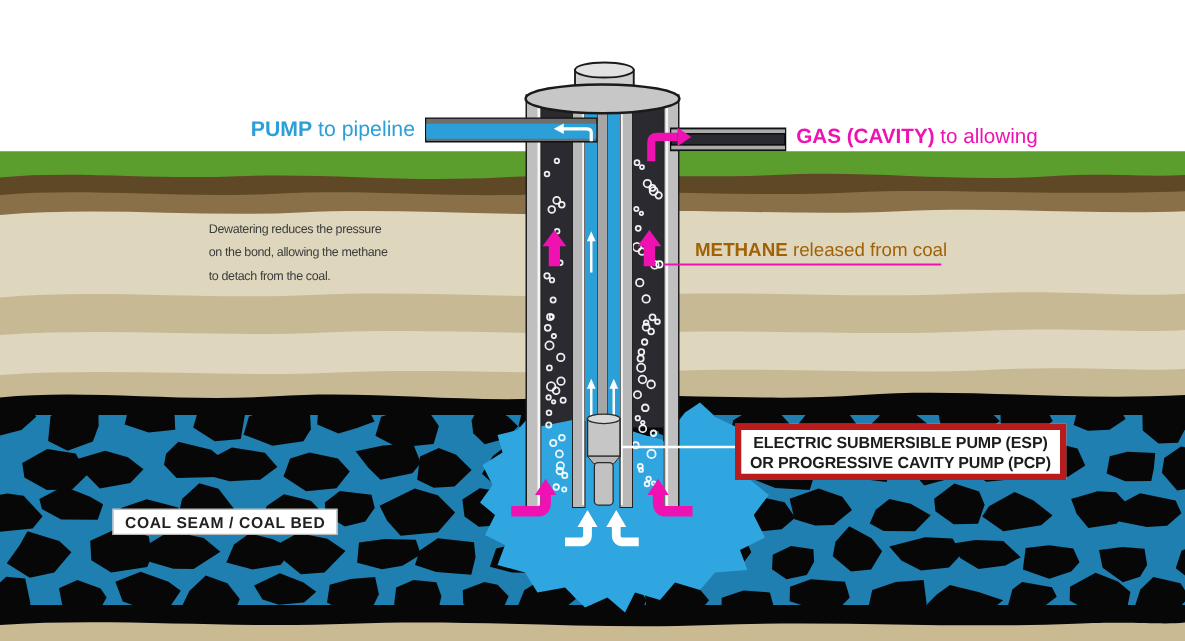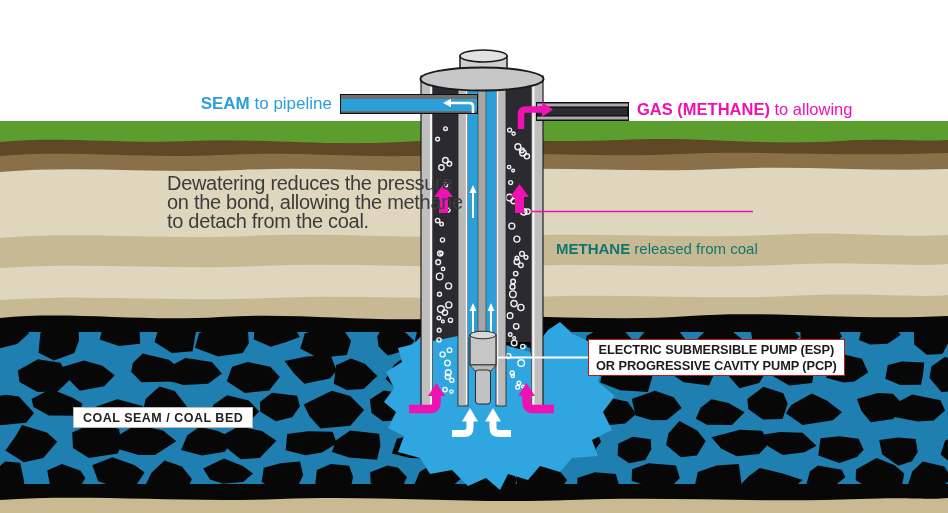--- a/index.html
+++ b/index.html
@@ -9,28 +9,28 @@
     --bottom-tan:#C9BA92; --annulus-dark:#2B2A30; --casing-gray:#BFBFBF;
     --label-text:#1C1C1C;
   }
   html,body{margin:0;padding:0;background:#fff;}
   .stage{position:relative;width:948px;height:513px;overflow:hidden;background:#fff;
          font-family:"Liberation Sans",sans-serif;}
   .stage svg{position:absolute;left:0;top:0;}
   .lbl{position:absolute;white-space:pre-line;pointer-events:none;}
   .lbl-water{left:100px;top:94px;width:232px;text-align:right;font-size:17px;color:var(--water-blue);}
   .lbl-gas{left:637px;top:100px;font-size:16.5px;color:var(--magenta);white-space:pre;}
-  .lbl-dewater{left:167px;top:174px;font-size:20px;line-height:19px;letter-spacing:-0.3px;
+  .lbl-dewater{left:167px;top:174px;font-size:10px;line-height:19px;letter-spacing:-0.3px;
                color:#3c3c3c;font-weight:400;}
-  .lbl-methane{left:556px;top:192px;font-size:15px;color:#0f766e;white-space:pre;margin-top:48px;}
+  .lbl-methane{left:556px;top:192px;font-size:15px;color:#a16207;white-space:pre;}
   .bold{font-weight:700;}
   .lbl-pump{left:588px;top:339px;background:#fff;color:var(--label-text);
             padding:2px 7px;font-size:12.8px;font-weight:700;line-height:15.5px;
-            letter-spacing:-0.1px;text-align:center;white-space:pre;border:1px solid #b91c1c;}
-  .lbl-coal{left:73px;top:407px;background:#fff;color:#222;
+            letter-spacing:-0.1px;text-align:center;white-space:pre;border:5px solid #b91c1c;}
+  .lbl-coal{left:90px;top:407px;background:#fff;color:#222;
             padding:2.5px 9px;font-size:12.5px;font-weight:700;letter-spacing:0.5px;
             white-space:pre;border:1px solid #bbb;}
 </style>
 </head>
 <body>
 
 <div class="stage">
 <svg width="948" height="513" viewBox="0 0 948 513">
 
   <rect x="0" y="0" width="948" height="513" fill="#ffffff"></rect>
@@ -312,23 +312,23 @@
     <polygon points="518,396 535,396 526.5,383" style="fill:var(--magenta)"></polygon>
   </g>
   <g stroke="#fff" fill="#fff">
     <path d="M452,433.5 H464 Q470,433.5 470,428 V421" stroke-width="7" fill="none"></path>
     <polygon points="462,421.5 478,421.5 470,408" stroke="none"></polygon>
     <path d="M511,433.5 H499 Q493,433.5 493,428 V421" stroke-width="7" fill="none"></path>
     <polygon points="485,421.5 501,421.5 493,408" stroke="none"></polygon>
   </g>
 </svg>
 
-<div class="lbl lbl-water"><span class="bold">SEAM</span><span> to pipeline</span></div>
-
-<div class="lbl lbl-gas"><span class="bold">GAS (METHANE)</span><span> to allowing</span></div>
+<div class="lbl lbl-water"><span class="bold">PUMP</span><span> to pipeline</span></div>
+
+<div class="lbl lbl-gas"><span class="bold">GAS (CAVITY)</span><span> to allowing</span></div>
 
 <div class="lbl lbl-dewater">Dewatering reduces the pressure
 on the bond, allowing the methane
 to detach from the coal.</div>
 
 <div class="lbl lbl-methane"><span class="bold">METHANE</span><span> released from coal</span></div>
 
 <div class="lbl lbl-pump">ELECTRIC SUBMERSIBLE PUMP (ESP)
 OR PROGRESSIVE CAVITY PUMP (PCP)</div>
 

